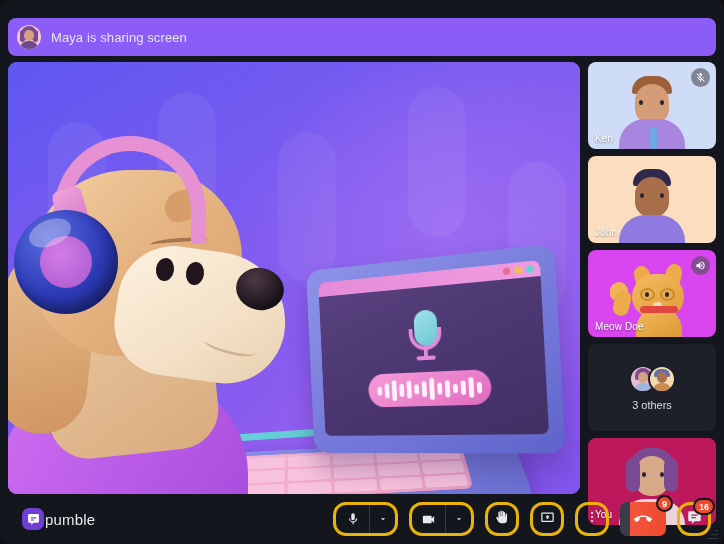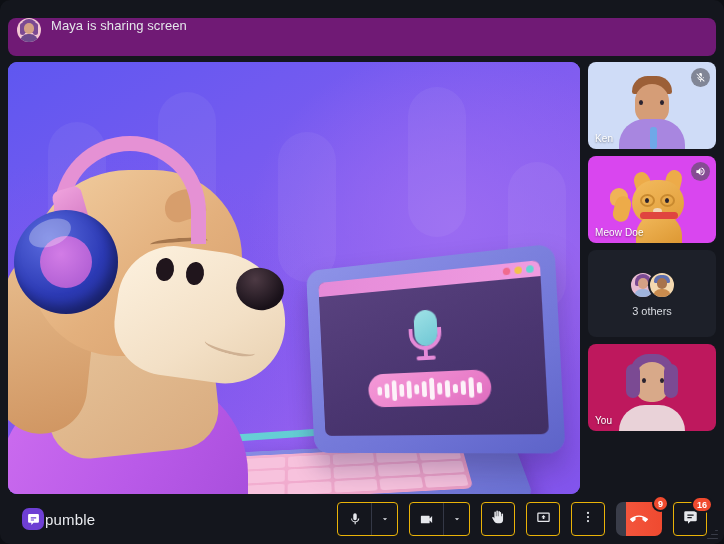--- a/index.html
+++ b/index.html
@@ -15,23 +15,23 @@
     width: 724px; height: 544px;
     background: #14161d;
     border-radius: 10px;
     overflow: hidden;
   }
 
   
   #header {
     position: absolute; left: 8px; top: 18px;
     width: 708px; height: 38px;
-    background: #701a75;
+    background: #8b5cf6;
     border-radius: 8px;
-    display: flex; 
+    display: flex; align-items: center;
     padding-left: 9px;
   }
   .hdr-avatar {
     width: 24px; height: 24px; border-radius: 50%;
     background: #f3c7d4;
     position: relative; overflow: hidden; flex: 0 0 auto;
   }
   .hdr-avatar .hair {
     position: absolute; left: 4px; top: 1px; width: 16px; height: 14px;
     background: #7b4a93; border-radius: 8px 8px 4px 4px;
@@ -307,21 +307,21 @@
   }
   .brand-mark svg { width: 13px; height: 13px; fill: #fff; }
   #brand-name { color: #e9ebef; font-size: 15px; letter-spacing: .2px; }
 
   #controls {
     position: absolute; left: 50%; transform: translateX(-50%);
     top: 50%; margin-top: -17px; margin-left: 160px;
     display: flex; align-items: center; gap: 11px;
   }
   .ctrl {
-    height: 34px; border: 1px solid #eab308; border-radius: 4px;
+    height: 34px; border: 3px solid #eab308; border-radius: 13px;
     background: transparent; display: flex; align-items: center;
     cursor: pointer;
   }
   .ctrl .seg {
     width: 33px; height: 100%;
     display: flex; align-items: center; justify-content: center;
   }
   .ctrl .seg.div { border-left: 1px solid #343846; width: 26px; }
   .ctrl svg { fill: #e6e8ec; }
   .ctrl.single { width: 34px; justify-content: center; }
@@ -470,20 +470,30 @@
         <div style="position:absolute;left:62px;bottom:0;width:7px;height:22px;background:#6fa8e8;border-radius:3px;"></div>
       </div>
       <div class="badge-icon">
         <svg viewBox="0 0 24 24">
             <path d="M19 11h-1.7c0 .74-.16 1.43-.43 2.05l1.23 1.23A6.9 6.9 0 0 0 19 11zM15 11.16V5a3 3 0 0 0-6 0v.18L15 11.16zM4.27 3L3 4.27l6 6V11a3 3 0 0 0 3 3c.22 0 .44-.03.65-.08l1.66 1.66A4.9 4.9 0 0 1 12 16a5 5 0 0 1-5-5H5.3c0 3.42 2.72 6.23 6 6.72V21h2v-3.28c.65-.1 1.27-.3 1.84-.58L19.73 21 21 19.73 4.27 3z"></path>
           </svg>
       </div>
       <span class="tile-label">Ken</span>
     </div>
 
+    <div class="tile" style="background:#fbddc0">
+      <div class="ava">
+        <div class="hair-top" style="width:38px;height:17px;top:13px;background:#31294b;"></div>
+        <div class="head" style="top:21px;background:#a8704a;"></div>
+        <div class="eye" style="left:52px;top:37px;"></div>
+        <div class="eye" style="left:72px;top:37px;"></div>
+        <div class="torso" style="height:28px;bottom:0;background:#8f7ae0;"></div>
+      </div>
+      <span class="tile-label">John</span>
+    </div>
 
     <div class="tile" style="background:#d946ef">
       <div class="ava">
         <div style="position:absolute;left:46px;top:16px;width:16px;height:18px;background:#edab49;border-radius:50% 50% 0 0;transform:rotate(-18deg);"></div>
         <div style="position:absolute;left:78px;top:14px;width:16px;height:18px;background:#edab49;border-radius:50% 50% 0 0;transform:rotate(14deg);"></div>
         <div style="position:absolute;left:44px;top:24px;width:52px;height:44px;background:linear-gradient(150deg,#f3bb5e,#e09c38);border-radius:26px 26px 24px 24px;"></div>
         <div style="position:absolute;left:52px;top:38px;width:15px;height:13px;border:2px solid #c98a2f;border-radius:50%;"></div>
         <div style="position:absolute;left:72px;top:38px;width:15px;height:13px;border:2px solid #c98a2f;border-radius:50%;"></div>
         <div class="eye" style="left:57px;top:42px;"></div>
         <div class="eye" style="left:77px;top:42px;"></div>

